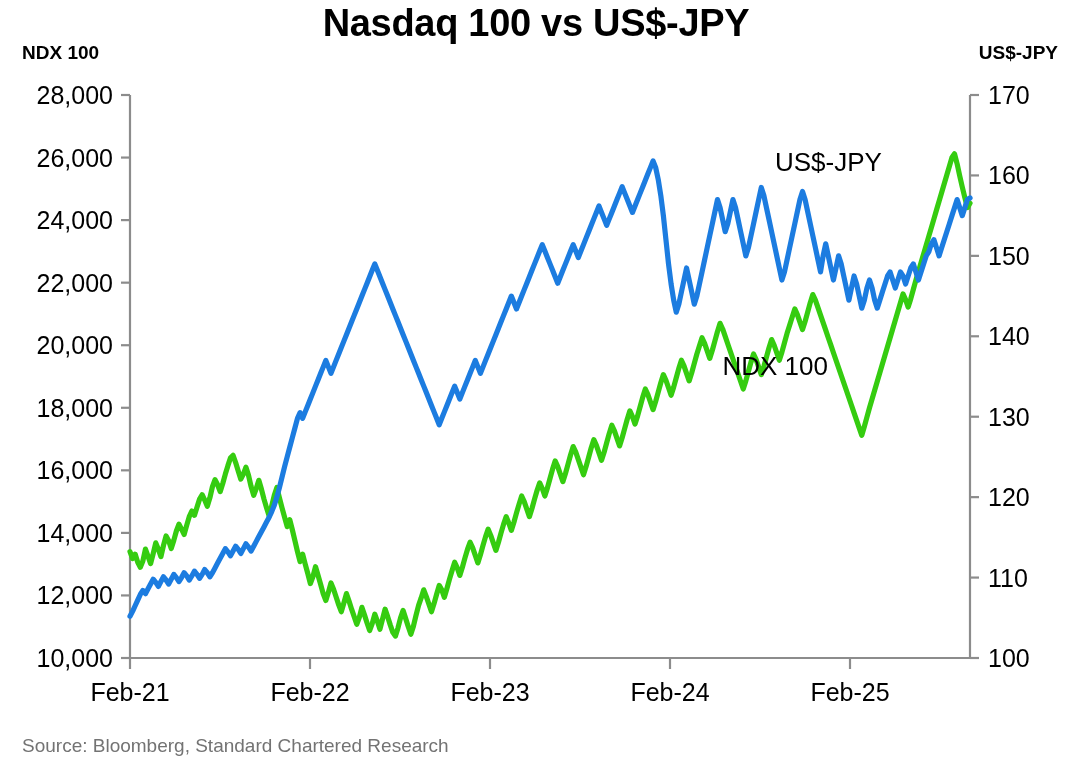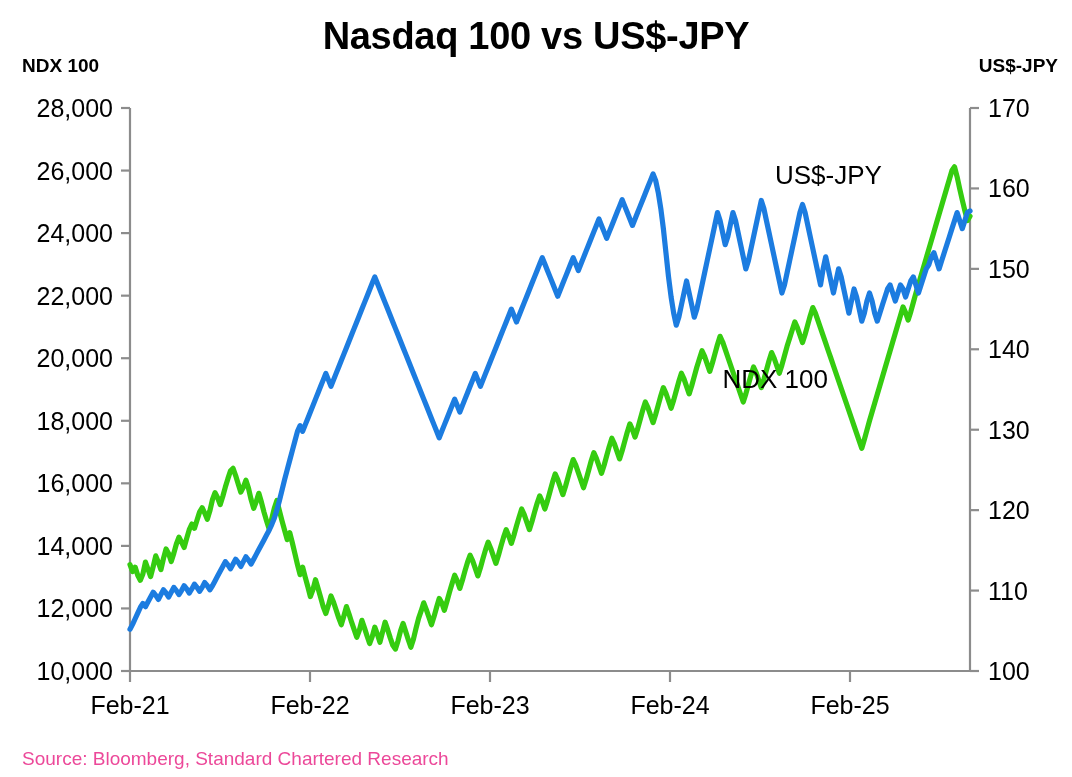--- a/index.html
+++ b/index.html
@@ -10,21 +10,21 @@
   body {
     width: 1072px;
     height: 777px;
     font-family: "Liberation Sans", sans-serif;
     color: #000000;
     overflow: hidden;
     position: relative;
   }
   #figure {
     position: absolute;
-    left: 0; top: 13px;
+    left: 0; top: 0;
     width: 1072px;
     height: 713px;
   }
   .chart-title {
     position: absolute;
     left: 0;
     top: 2px;
     width: 1072px;
     text-align: center;
     font-size: 38px;
@@ -41,21 +41,21 @@
     color: #000000;
     white-space: nowrap;
   }
   #left-axis-title { left: 22px; top: 42px; }
   #right-axis-title { right: 14px; top: 42px; }
   .source-note {
     position: absolute;
     left: 22px;
     top: 735px;
     font-size: 19px;
-    color: #ec4899;
+    color: #737373;
     font-family: "Liberation Sans", sans-serif;
     white-space: nowrap;
   }
   svg { display: block; }
   text.tick {
     font-family: "Liberation Sans", sans-serif;
     font-size: 25px;
     fill: #000000;
   }
   text.xtick {

